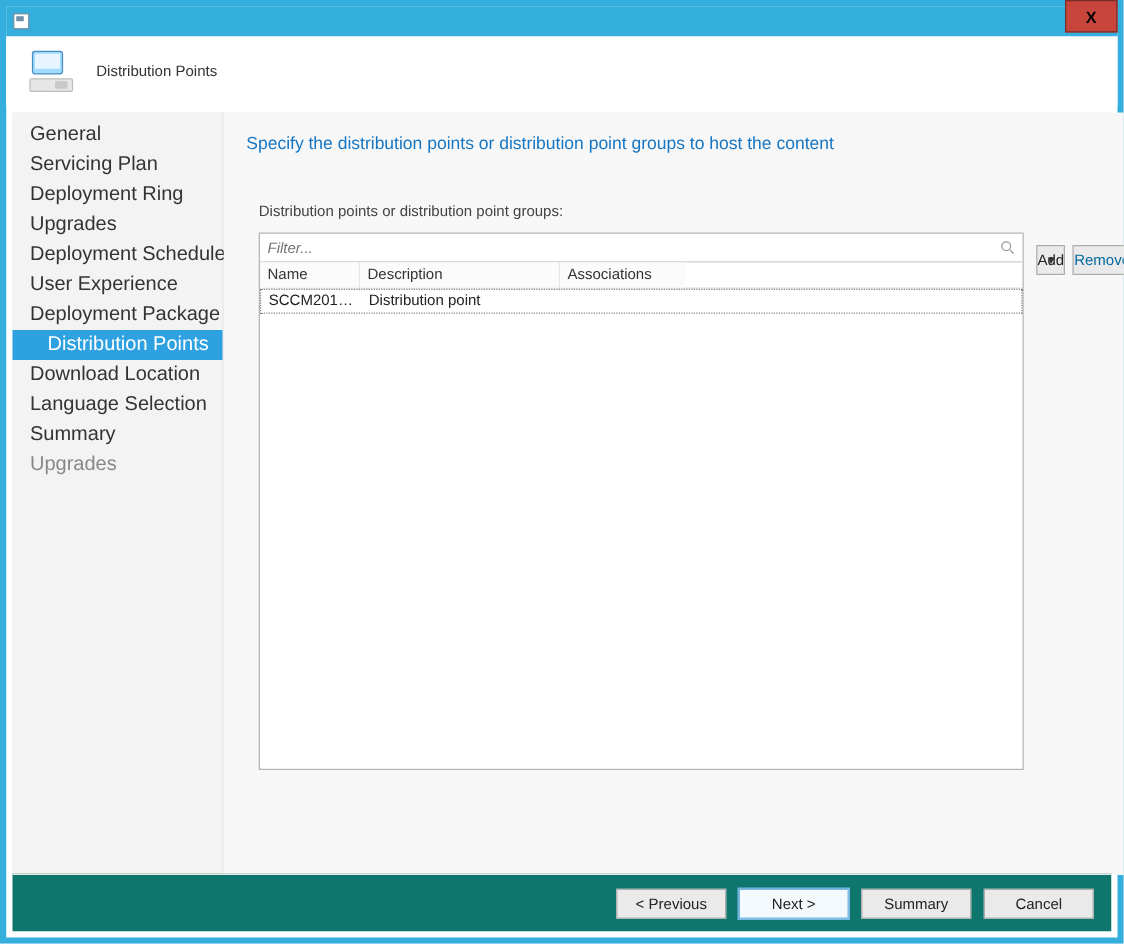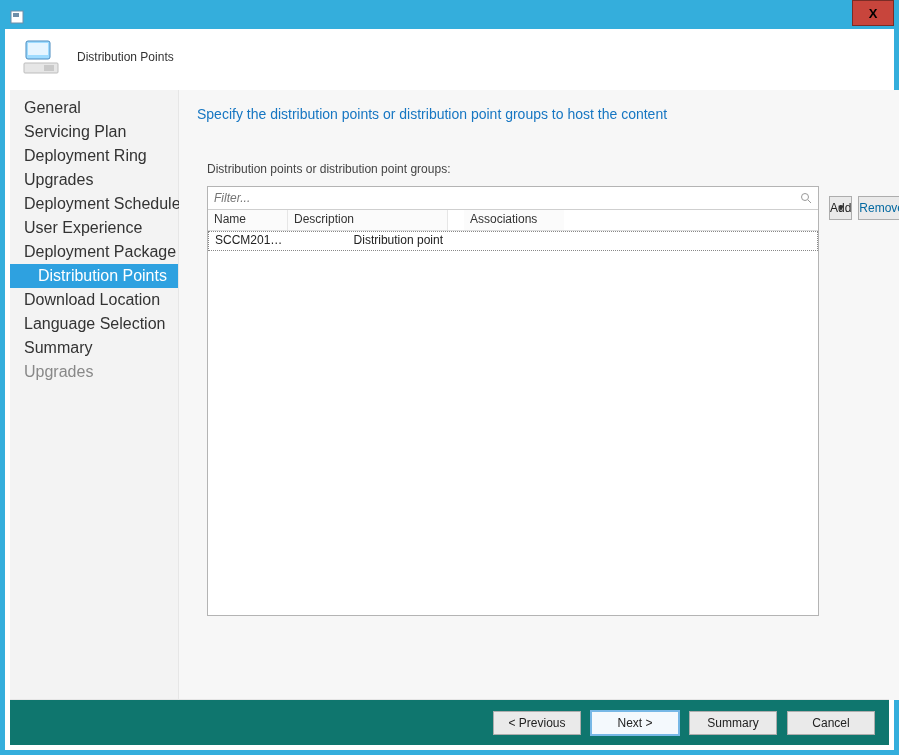--- a/index.html
+++ b/index.html
@@ -24,22 +24,22 @@
   .main .sub-label { font-size:12px; color:#444; margin-bottom:10px; padding-left:10px;}
   .content-row { display:flex; align-items:flex-start; padding-left:10px;}
   .listbox { border:1px solid #b4b4b4; background:#fff; width:612px; height:430px; box-sizing:border-box; }
   .filter-row { height:22px; border-bottom:1px solid #cfcfcf; display:flex; align-items:center; padding:0 4px; }
   .filter-row input { border:none; outline:none; flex:1; font-size:12px; font-style:italic; color:#888; background:transparent;}
   .filter-row .search-btn { width:16px; height:16px; color:#999; display:flex; align-items:center; justify-content:center;}
   .col-headers { height:20px; display:flex; border-bottom:1px solid #dcdcdc; font-size:12px; color:#333;}
   .col-headers .col { padding:2px 6px; border-right:1px solid #e6e6e6; box-sizing:border-box; background:#fbfbfb;}
   .col.name { width:80px;}
   .col.desc { width:160px;}
-  .col.assoc { width:100px; border-right:none;margin-left:16px;}
-  .row { display:flex; height:18px; border:1px dotted #888; font-size:12px;text-align:right;}
+  .col.assoc { width:100px; border-right:none;}
+  .row { display:flex; height:18px; border:1px dotted #888; font-size:12px;}
   .row .cell { padding:1px 6px; box-sizing:border-box; white-space:nowrap; overflow:hidden; text-overflow:ellipsis;}
   .cell.name { width:80px;}
   .cell.desc { width:160px;}
   .cell.assoc { width:100px;}
   .side-buttons { width:86px; margin-left:10px; display:flex; gap:6px;margin-top:10px;}
   .btn { height:22px; border:1px solid #adadad; background:#eaeaea; font-size:12px; display:flex; align-items:center; justify-content:center; cursor:pointer; position:relative;}
   .btn.disabled { color:#0369a1; cursor:default;}
   .btn .caret { position:absolute; right:6px; font-size:9px; color:#333;}
   
   .footer { position:absolute; bottom:5px; left:5px; right:5px; height:45px; background:#0f766e; display:flex; justify-content:flex-end; align-items:center; gap:10px; padding-right:14px; border-top:1px solid #e6e6e6;}

